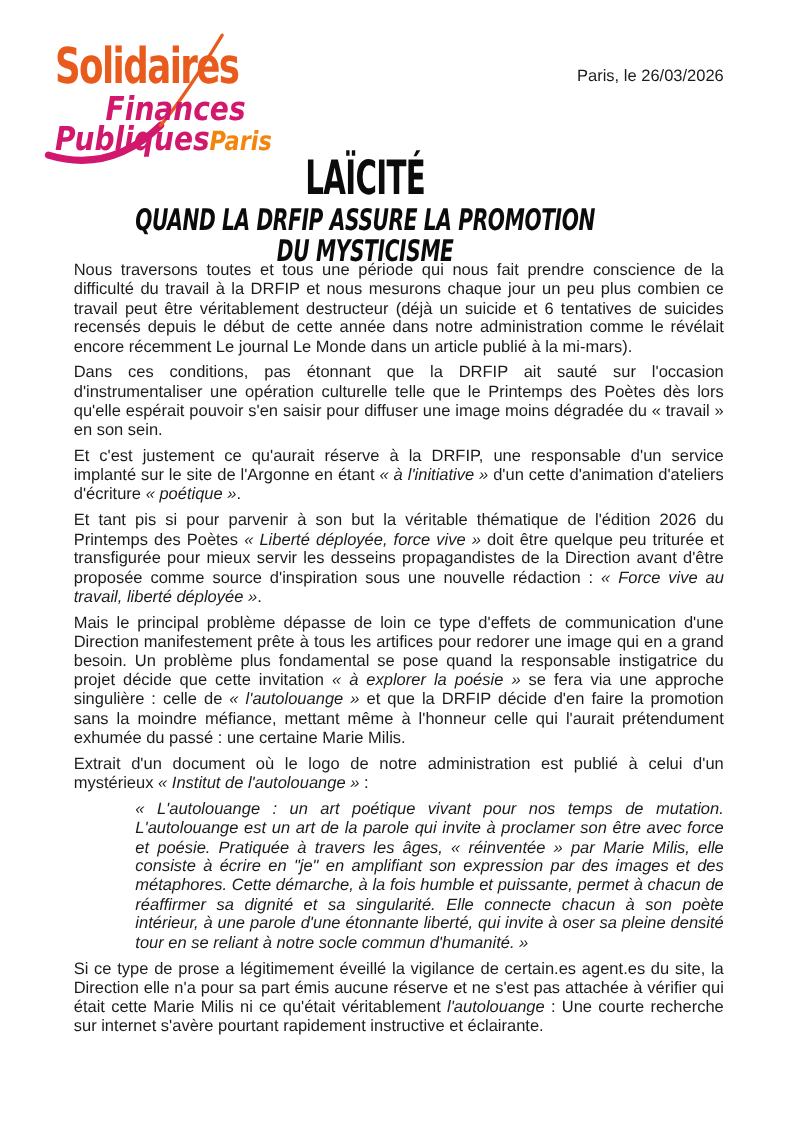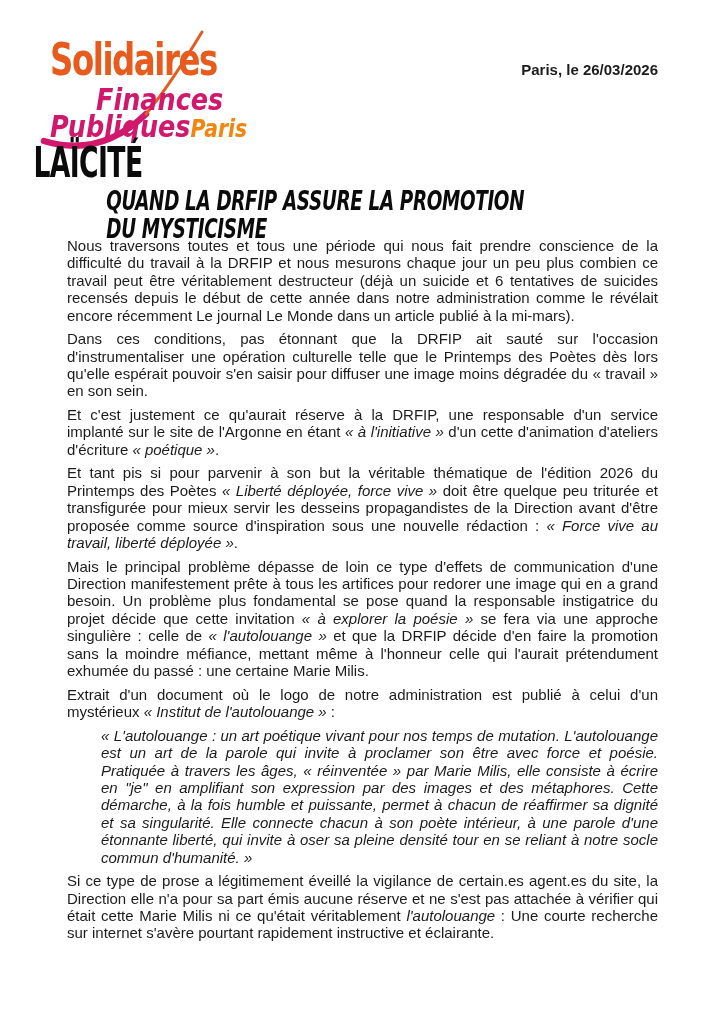--- a/index.html
+++ b/index.html
@@ -73,30 +73,29 @@
     pointer-events: none;
   }
 
   
   .dateline {
     position: absolute;
     top: 61px;
     right: 66px;
     font-size: 15px;
     color: #1c1c1c;
-    font-weight: bold;
   }
 
   
   .heading {
     position: absolute;
     top: 140px;
     left: 0;
     width: 664px;
-    text-align: left;
+    text-align: center;
     color: #0b0b0b;
   }
   .heading-title {
     display: inline-block;
     font-family: "DejaVu Sans", sans-serif;
     font-weight: 800;
     font-size: 43px;
     line-height: 45px;
     letter-spacing: -1px;
     transform: scaleX(0.62);
@@ -121,21 +120,21 @@
     width: 591px;
     font-size: 15px;
     line-height: 17.4px;
     text-align: justify;
     color: #1c1c1c;
   }
   .para {
     margin: 0 0 6.2px 0;
   }
   .para.quote {
-    margin-left: 34px;
+    margin-left: 56px;
     font-style: italic;
   }
   .it {
     font-style: italic;
   }
 </style>
 </head>
 <body>
 
 <div class="page">

